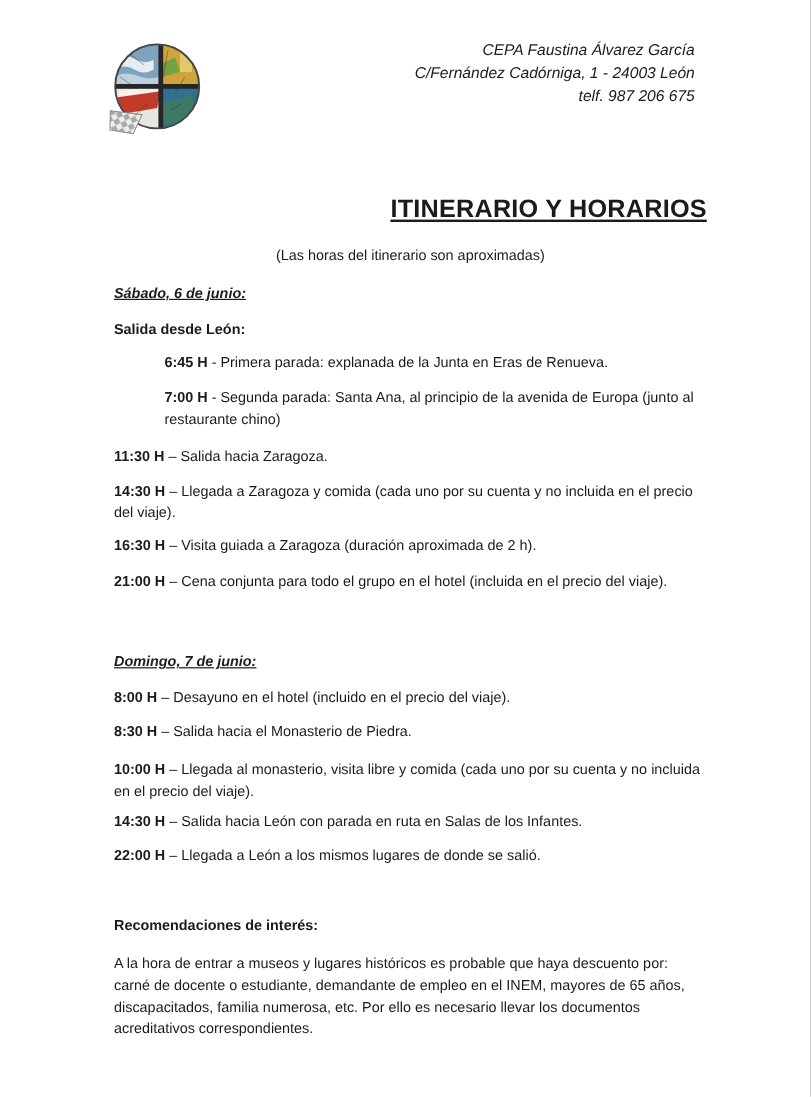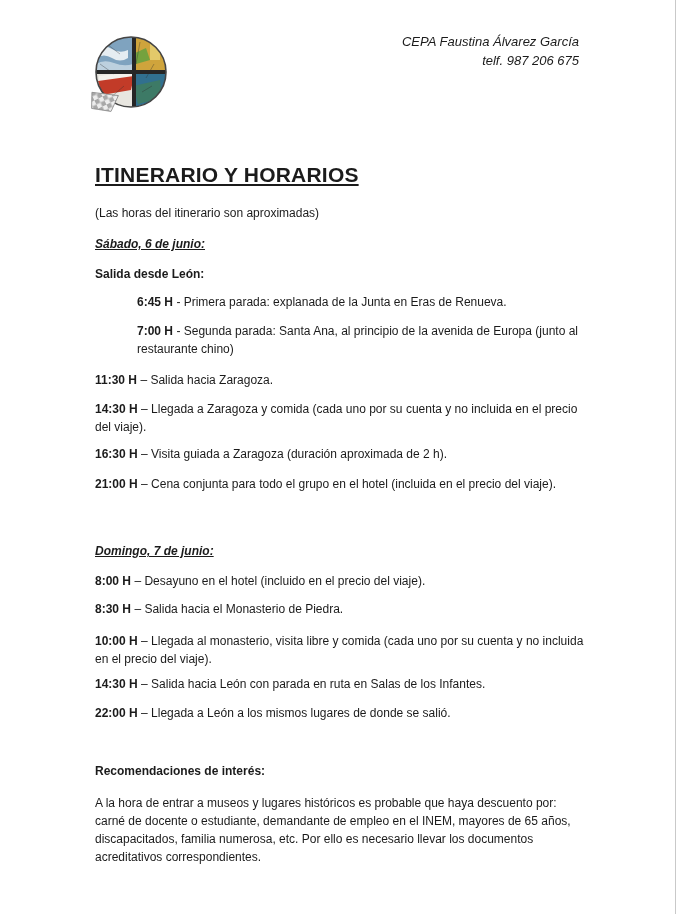--- a/index.html
+++ b/index.html
@@ -35,23 +35,24 @@
   .content {
     padding: 0 86px 0 95px;
   }
   .doc-title {
     margin-top: 52px;
     font-size: 21px;
     line-height: 26px;
     font-weight: 700;
     text-decoration: underline;
     letter-spacing: 0.2px;
+    text-align: right;
   }
   p, h2, h3 { font-size: 12px; line-height: 18px; font-weight: normal; }
-  .note   { margin-top: 16px; }
+  .note   { margin-top: 16px; text-align: center; }
   .day-heading {
     font-weight: 700;
     text-decoration: underline;
     font-style: italic;
   }
   .day-sat { margin-top: 13px; }
   .sub-heading { font-weight: 700; margin-top: 12px; }
   .entry .time { font-weight: 700; }
   .indent { margin-left: 42px; }
   .mt7  { margin-top: 7px; }
@@ -99,20 +100,21 @@
           </g>
           <rect x="42" y="2" width="4" height="72" fill="#262626"></rect>
           <rect x="5" y="36" width="72" height="4" fill="#262626"></rect>
         </g>
         <circle cx="41" cy="38" r="35" fill="none" stroke="#454545" stroke-width="1.6"></circle>
         <polygon points="3,57 29,63 20,78 1,73" fill="url(#chk)" stroke="#8a8a8a" stroke-width="0.8" transform="rotate(-6 15 68)"></polygon>
       </svg>
     </div>
     <div class="contact">
       <div>CEPA Faustina Álvarez García</div>
+      <div>C/Fernández Cadórniga, 1 - 24003 León</div>
       <div>telf. 987 206 675</div>
     </div>
   </div>
 
   <div class="content">
 
     <h1 class="doc-title">ITINERARIO Y HORARIOS</h1>
 
     <p class="note">(Las horas del itinerario son aproximadas)</p>
 

